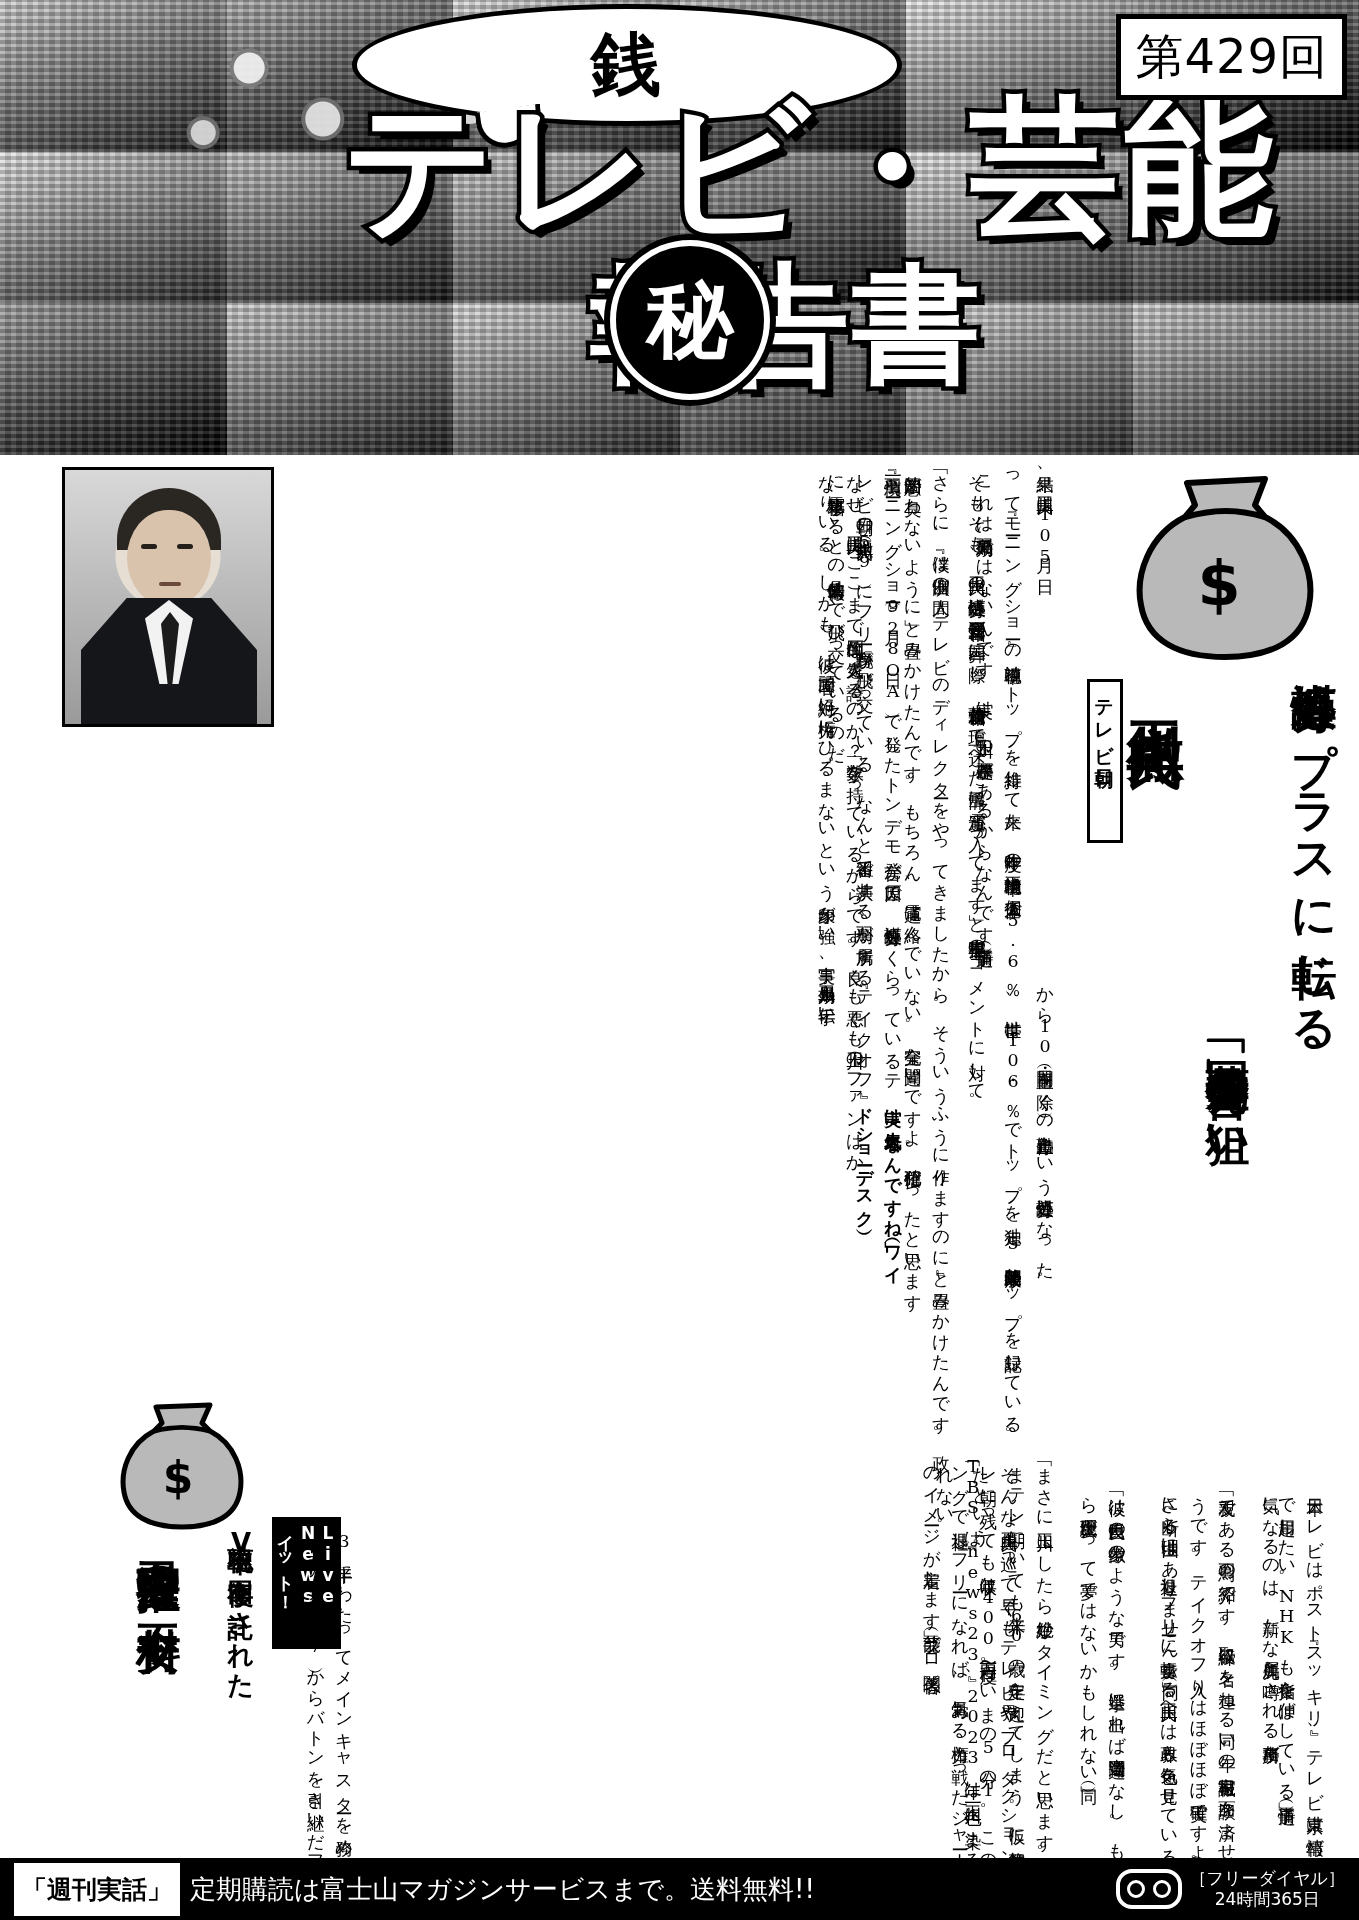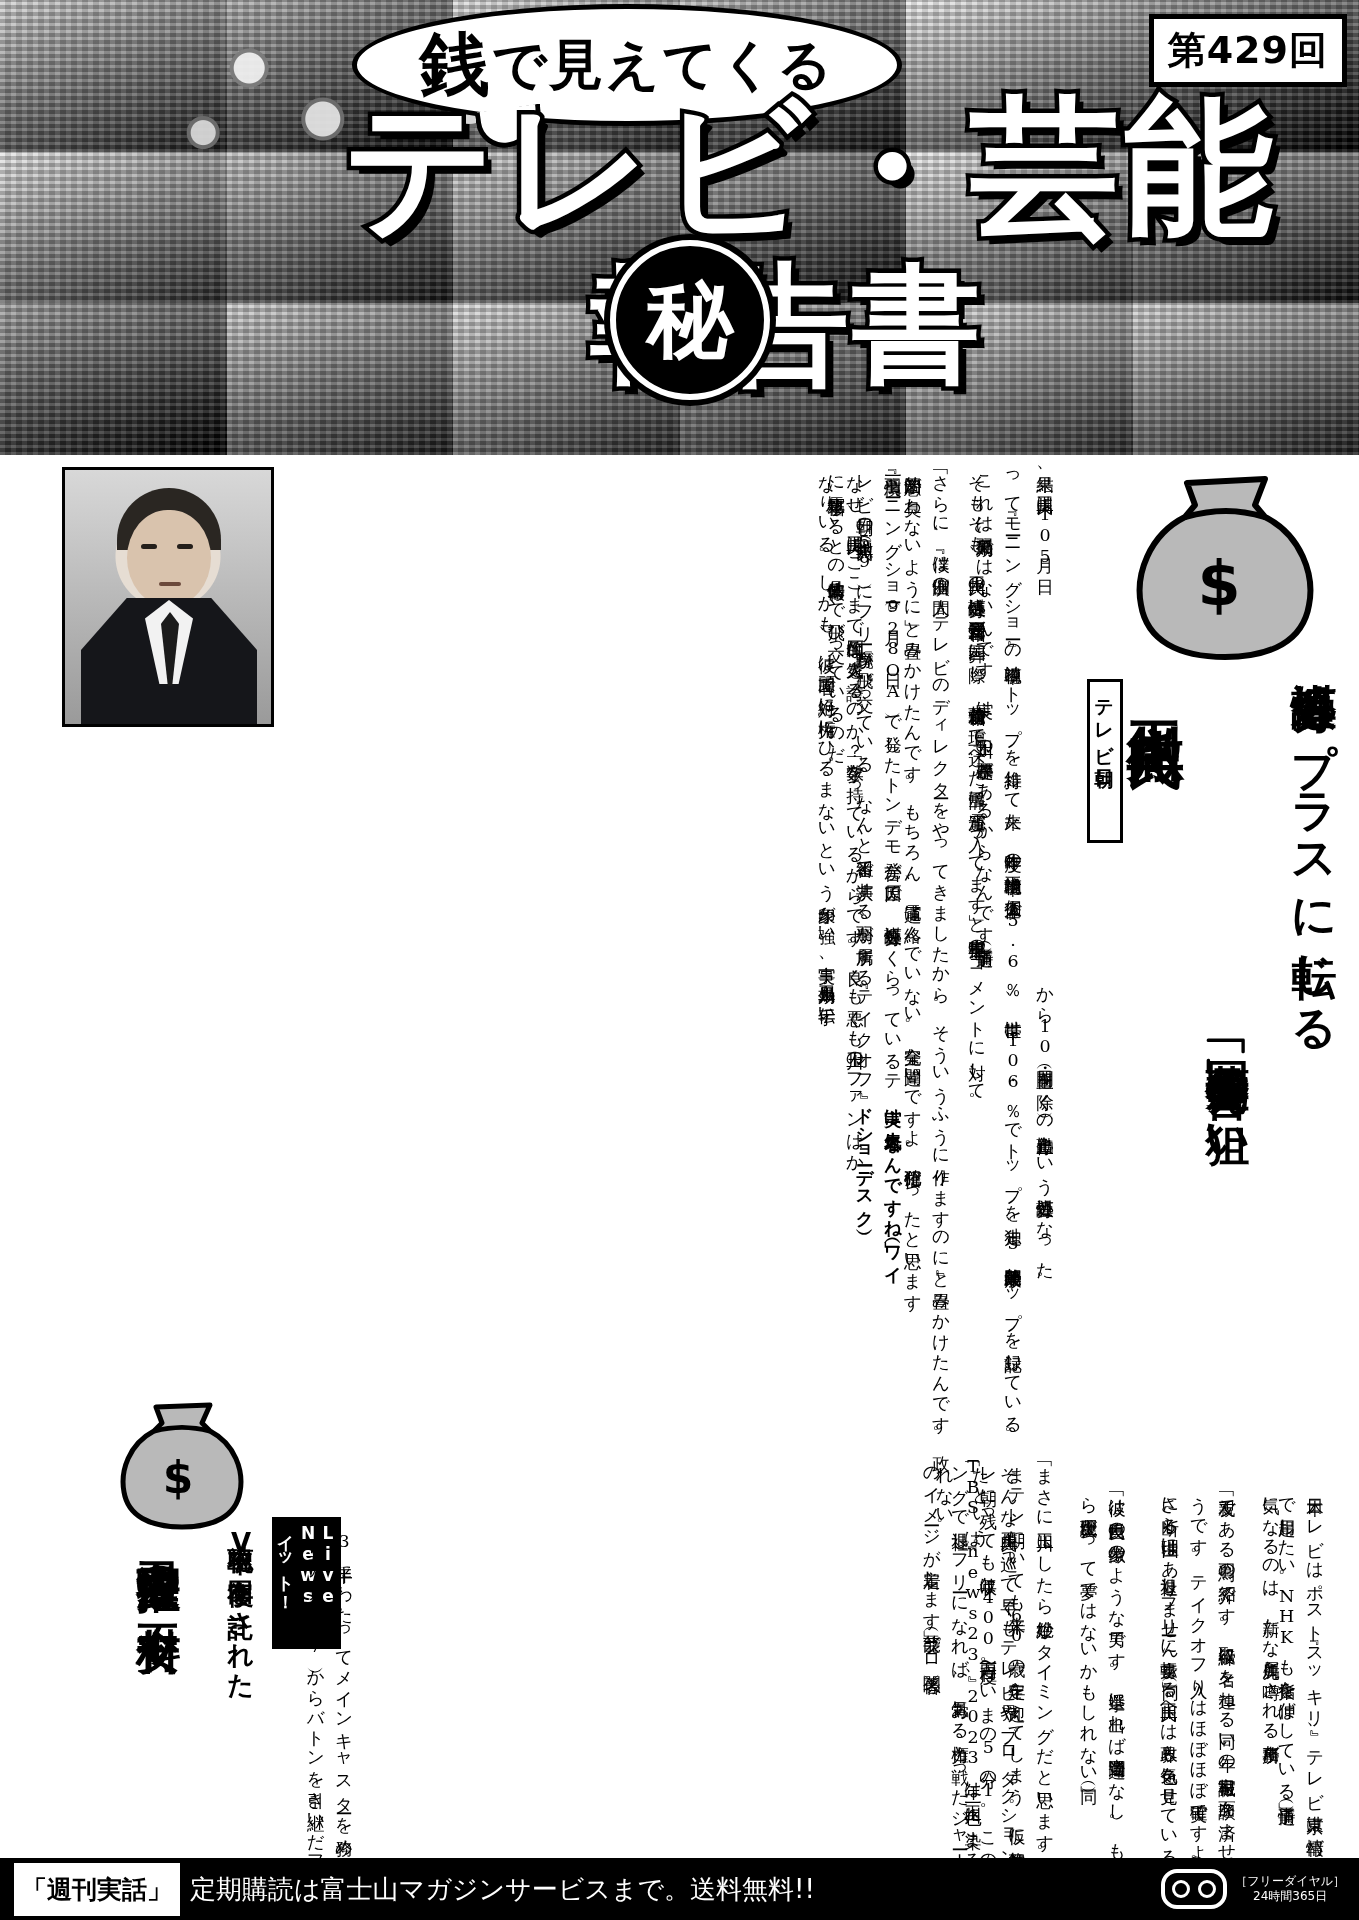--- a/index.html
+++ b/index.html
@@ -42,21 +42,21 @@
     display:flex;align-items:center;justify-content:center;z-index:4;}
   .bubble span{font-size:54px;font-weight:900;letter-spacing:2px;
     font-family:"DejaVu Sans","Liberation Sans",sans-serif;}
   .bubble .big{font-size:70px;}
   .bubble:after{content:"";position:absolute;left:120px;bottom:-26px;width:56px;height:34px;
     background:#fff;border:5px solid #000;border-top:none;border-radius:0 0 40px 30px;
     transform:rotate(-8deg);}
 
   .issue-box{position:absolute;right:12px;top:14px;background:#fff;border:5px solid #000;
     padding:6px 14px;z-index:5;}
-  .issue-box span{font-size:38px;font-weight:700;letter-spacing:1px;}
+  .issue-box span{font-size:48px;font-weight:400;letter-spacing:1px;}
 
   .title-main{position:absolute;left:330px;top:98px;width:1020px;z-index:4;
     font-size:150px;font-weight:900;line-height:.92;color:#fff;letter-spacing:4px;
     -webkit-text-stroke:9px #000;paint-order:stroke fill;
     text-shadow:8px 8px 0 #000;margin-left:13px;}
   .title-sub{position:absolute;left:590px;top:240px;z-index:5;
     font-size:128px;font-weight:900;color:#fff;letter-spacing:3px;
     -webkit-text-stroke:9px #000;paint-order:stroke fill;text-shadow:8px 8px 0 #000;}
   .maru-hi{position:absolute;left:610px;top:240px;width:148px;height:148px;border-radius:50%;
     background:#000;color:#fff;display:flex;align-items:center;justify-content:center;
@@ -123,21 +123,21 @@
   .footer{position:absolute;left:0;bottom:0;width:1359px;height:62px;background:#000;
     display:flex;align-items:center;gap:10px;padding:0 14px;box-sizing:border-box;color:#fff;}
   .footer .tag{background:#fff;color:#000;font-size:25px;font-weight:900;padding:10px 8px;}
   .footer .txt{font-size:26px;font-weight:400;letter-spacing:0;}
   .footer .free{margin-left:auto;display:flex;align-items:center;gap:8px;}
   .freedial{width:58px;height:32px;border:4px solid #fff;border-radius:16px;position:relative;background:#000;}
   .freedial:before,.freedial:after{content:"";position:absolute;top:7px;width:12px;height:12px;
     border:3px solid #fff;border-radius:50%;}
   .freedial:before{left:7px}.freedial:after{right:7px}
   .tel{font-size:38px;font-weight:900;letter-spacing:1px;}
-  .telnote{font-size:12px;line-height:1.25;text-align:center;}
+  .telnote{font-size:17px;line-height:1.25;text-align:center;}
   .telnote span{display:block;}
 </style>
 </head>
 <body>
 
 <div class="page">
 
   <div class="masthead">
     <div class="photo-strip">
       <div class="ph b1"></div>
@@ -156,21 +156,20 @@
       <div class="ph b1"></div>
       <div class="ph b3"></div>
       <div class="ph b8"></div>
       <div class="ph b7"></div>
       <div class="ph b9"></div>
     </div>
     <div class="coins"></div>
 
     <div class="bubble">
       <span class="big">銭</span>
-      <span>で見えてくる</span>
     </div>
 
     <div class="issue-box">
       <span>第429回</span>
     </div>
 
     <div class="title-main">テレビ・芸能</div>
     <div class="maru-hi">秘</div>
     <div class="title-sub">報告書</div>
   </div>

